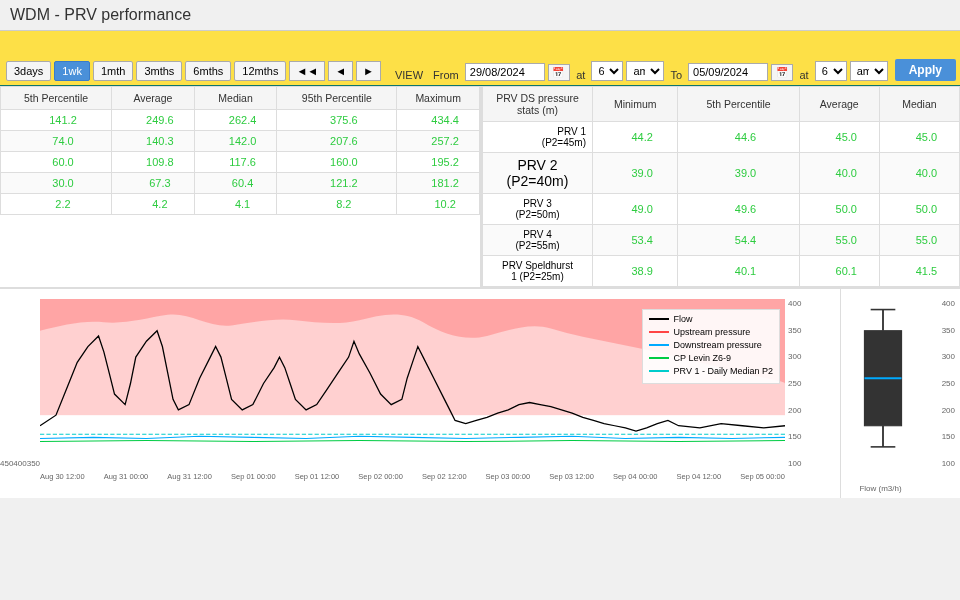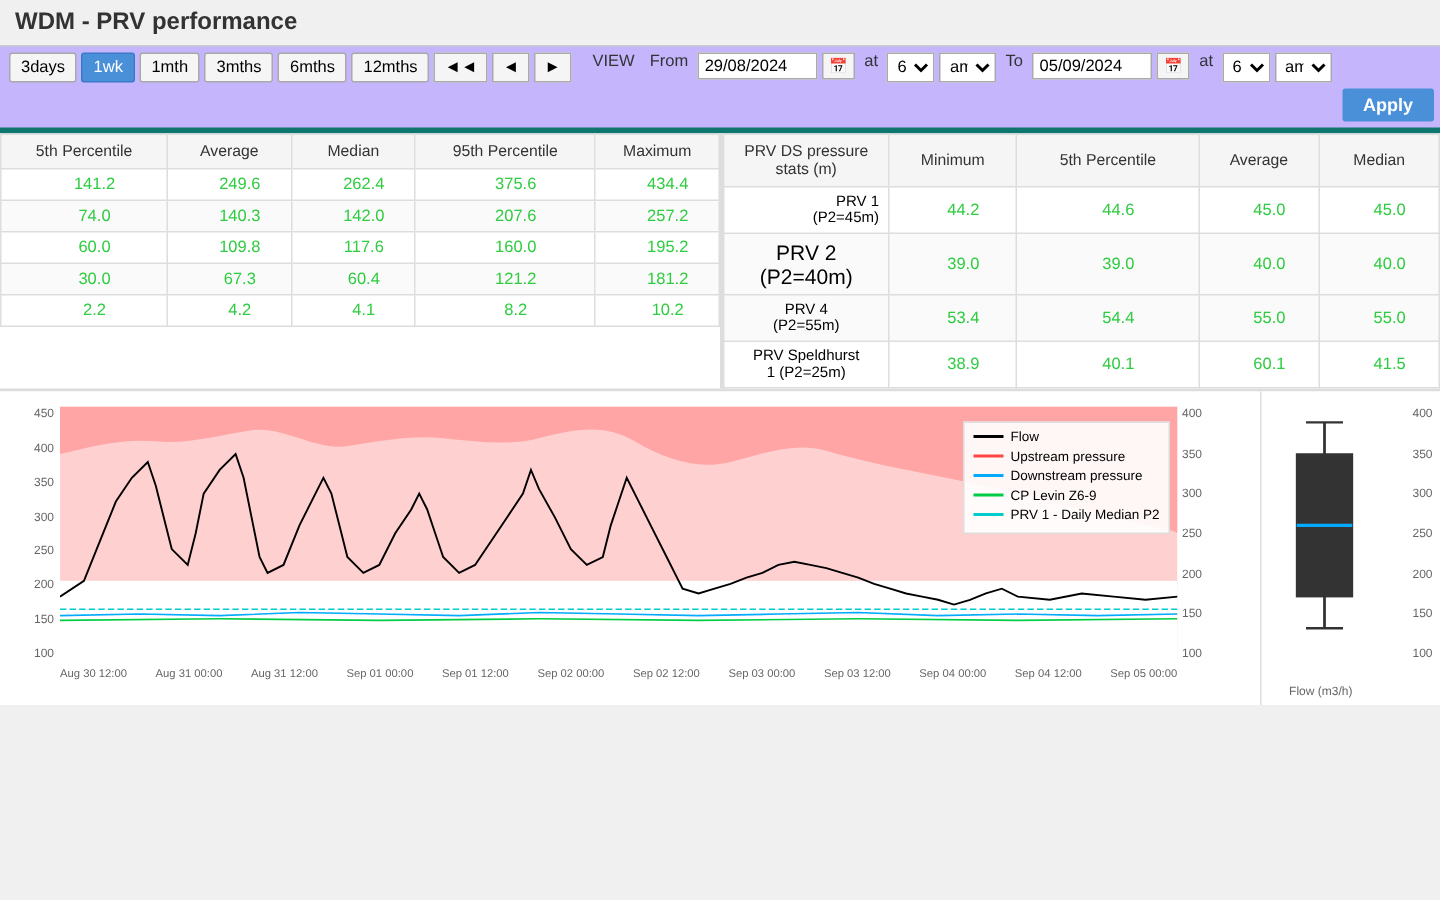--- a/index.html
+++ b/index.html
@@ -1,20 +1,20 @@
 <!DOCTYPE html>
 <html><head>
   <meta charset="utf-8">
   <style>
     * { box-sizing: border-box; margin: 0; padding: 0; }
     body { font-family: Arial, sans-serif; font-size: 11px; background: #f0f0f0; width: 960px; height: 600px; overflow: hidden; }
     
-    .page-title { font-size: 16px; font-weight: bold; padding: 6px 10px; background: #f0f0f0; color: #333; }
-    
-    .toolbar { display: flex; align-items: flex-start; background: #c4b5fd; border-top: 1px solid #ccc; border-bottom: 4px solid #0f766e; padding: 4px 6px; gap: 3px; flex-wrap: nowrap; }
+    .page-title { font-size: 16px; font-weight: normal; padding: 6px 10px; background: #f0f0f0; color: #333; }
+    
+    .toolbar { display: flex; align-items: flex-end; background: #fde047; border-top: 1px solid #ccc; border-bottom: 1px solid #0f766e; padding: 4px 6px; gap: 3px; flex-wrap: nowrap; }
     
     .time-btn { padding: 3px 7px; border: 1px solid #aaa; background: #f5f5f5; cursor: pointer; font-size: 11px; border-radius: 2px; }
     .time-btn.active { background: #4a90d9; color: white; border-color: #3a7bc8; }
     
     .nav-btn { padding: 3px 6px; border: 1px solid #aaa; background: #f5f5f5; cursor: pointer; font-size: 11px; }
     
     .separator { width: 1px; height: 20px; background: #ccc; margin: 0 4px; }
     
     .view-label { font-size: 11px; color: #333; margin-right: 4px; }
     .from-label, .to-label { font-size: 11px; color: #333; margin: 0 3px; }
@@ -175,20 +175,27 @@
               <td class="green-val">45.0</td>
               <td class="green-val">45.0</td>
             </tr>
             <tr class="row-odd">
               <td style="font-size: 14px; text-align: center;">PRV 2<br>(P2=40m)</td>
               <td class="green-val">39.0</td>
               <td class="green-val">39.0</td>
               <td class="green-val">40.0</td>
               <td class="green-val">40.0</td>
             </tr>
+            <tr class="row-even">
+              <td style="font-size: 10px; text-align: center;">PRV 3<br>(P2=50m)</td>
+              <td class="green-val">49.0</td>
+              <td class="green-val">49.6</td>
+              <td class="green-val">50.0</td>
+              <td class="green-val">50.0</td>
+            </tr>
             <tr class="row-odd">
               <td style="font-size: 10px; text-align: center;">PRV 4<br>(P2=55m)</td>
               <td class="green-val">53.4</td>
               <td class="green-val">54.4</td>
               <td class="green-val">55.0</td>
               <td class="green-val">55.0</td>
             </tr>
             <tr class="row-even">
               <td style="font-size: 10px; text-align: center;">PRV Speldhurst<br>1 (P2=25m)</td>
               <td class="green-val">38.9</td>
@@ -199,21 +206,21 @@
           </tbody>
       </table>
     </div>
 
   </div>
 
   <div class="chart-area">
 
     <div class="chart-main" style="position:relative;">
 
-      <div class="y-axis-left" style="position:absolute;left:0;top:10px;bottom:30px;width:38px;display:flex;flex-direction:column;justify-content:space-between;align-items:flex-end;font-size:8px;color:#666;padding-right:2px;">
+      <div class="y-axis-left" style="position:absolute;left:0;top:10px;bottom:30px;width:38px;display:flex;flex-direction:row;justify-content:space-between;align-items:flex-end;font-size:8px;color:#666;padding-right:2px;">
         <span>450</span>
         <span>400</span>
         <span>350</span>
         <span>300</span>
         <span>250</span>
         <span>200</span>
         <span>150</span>
         <span>100</span>
       </div>
 

